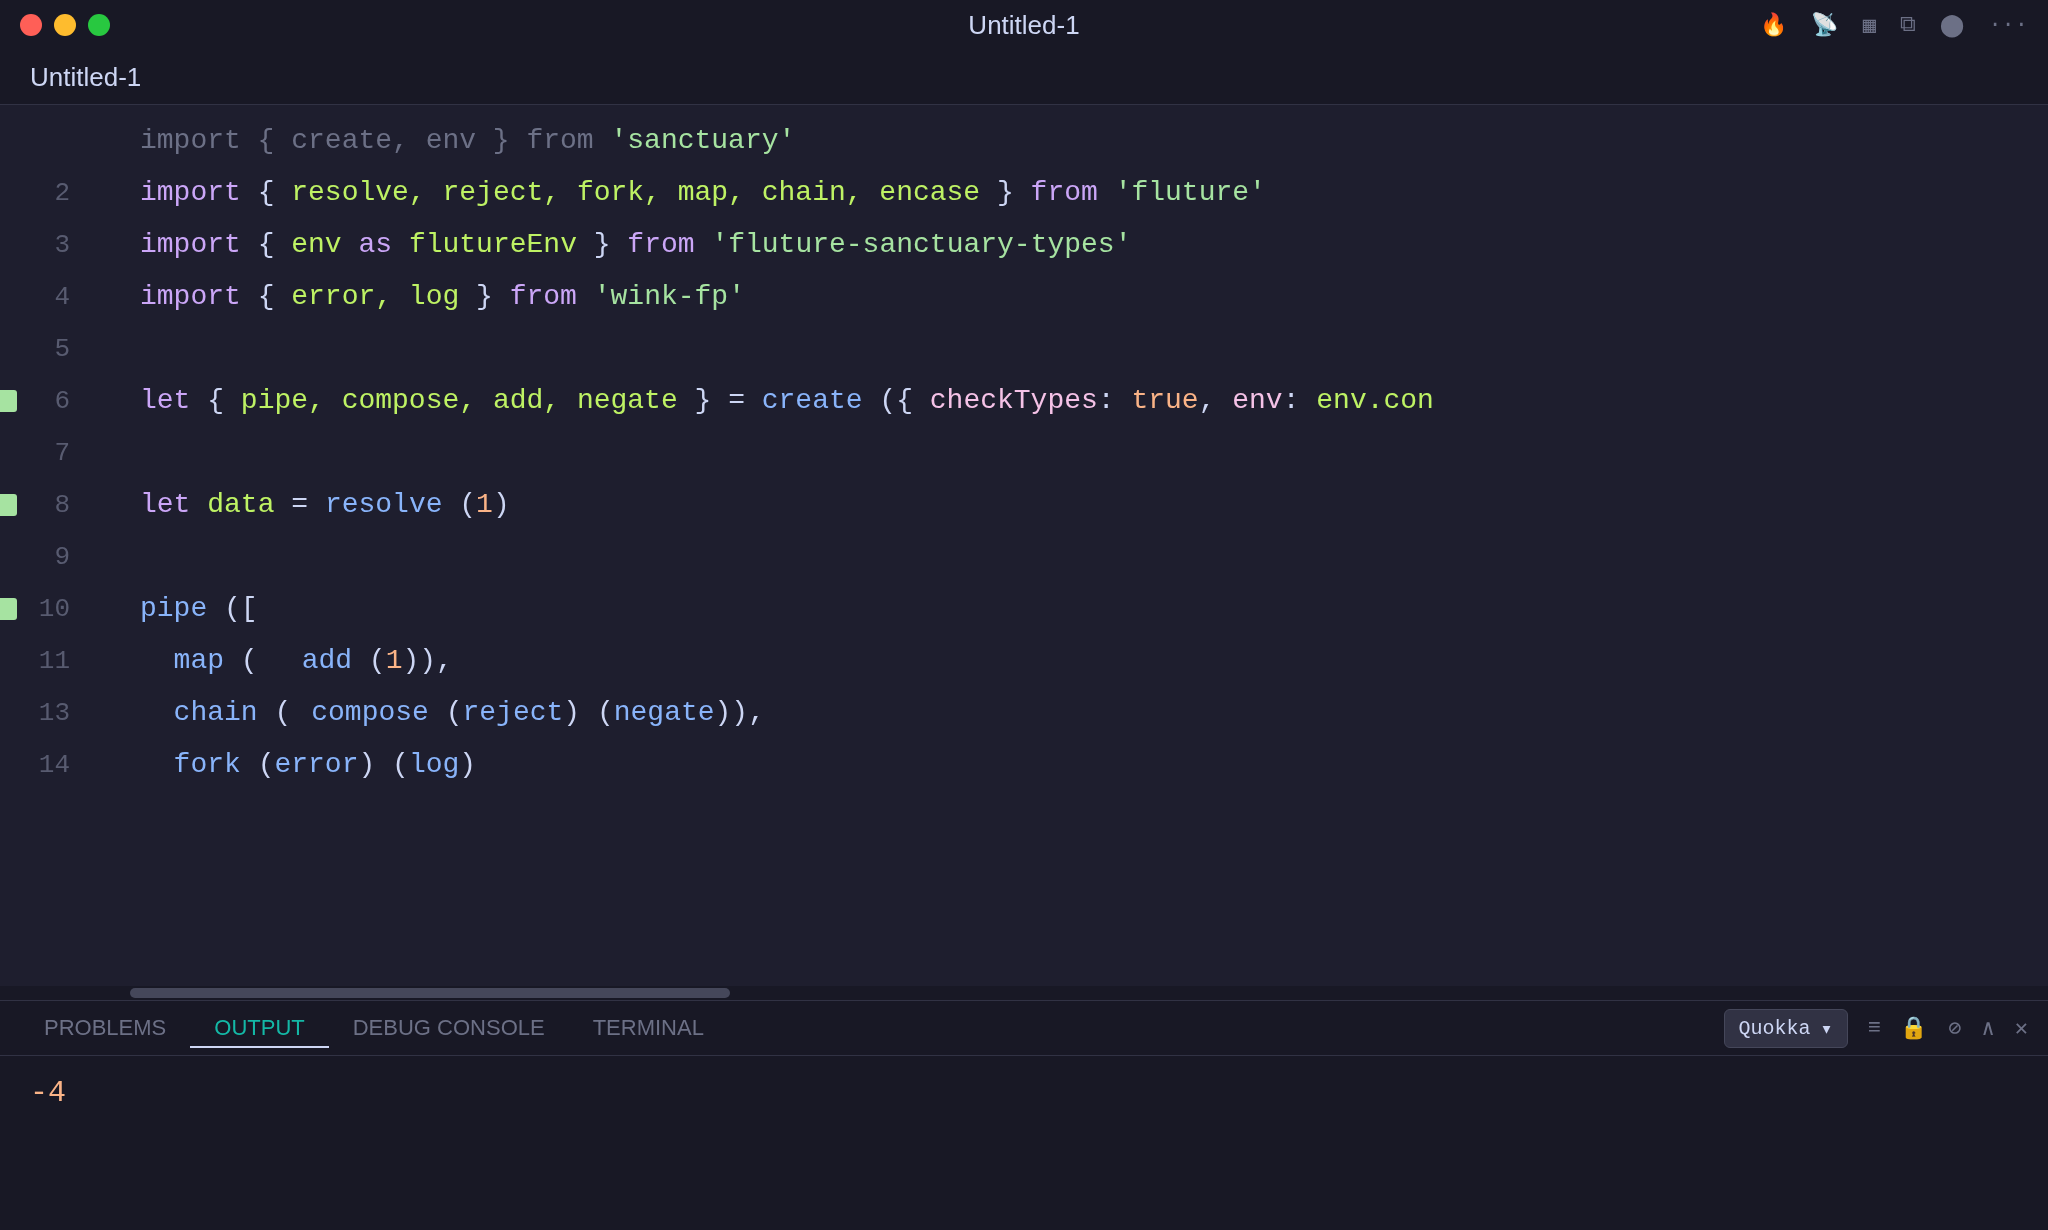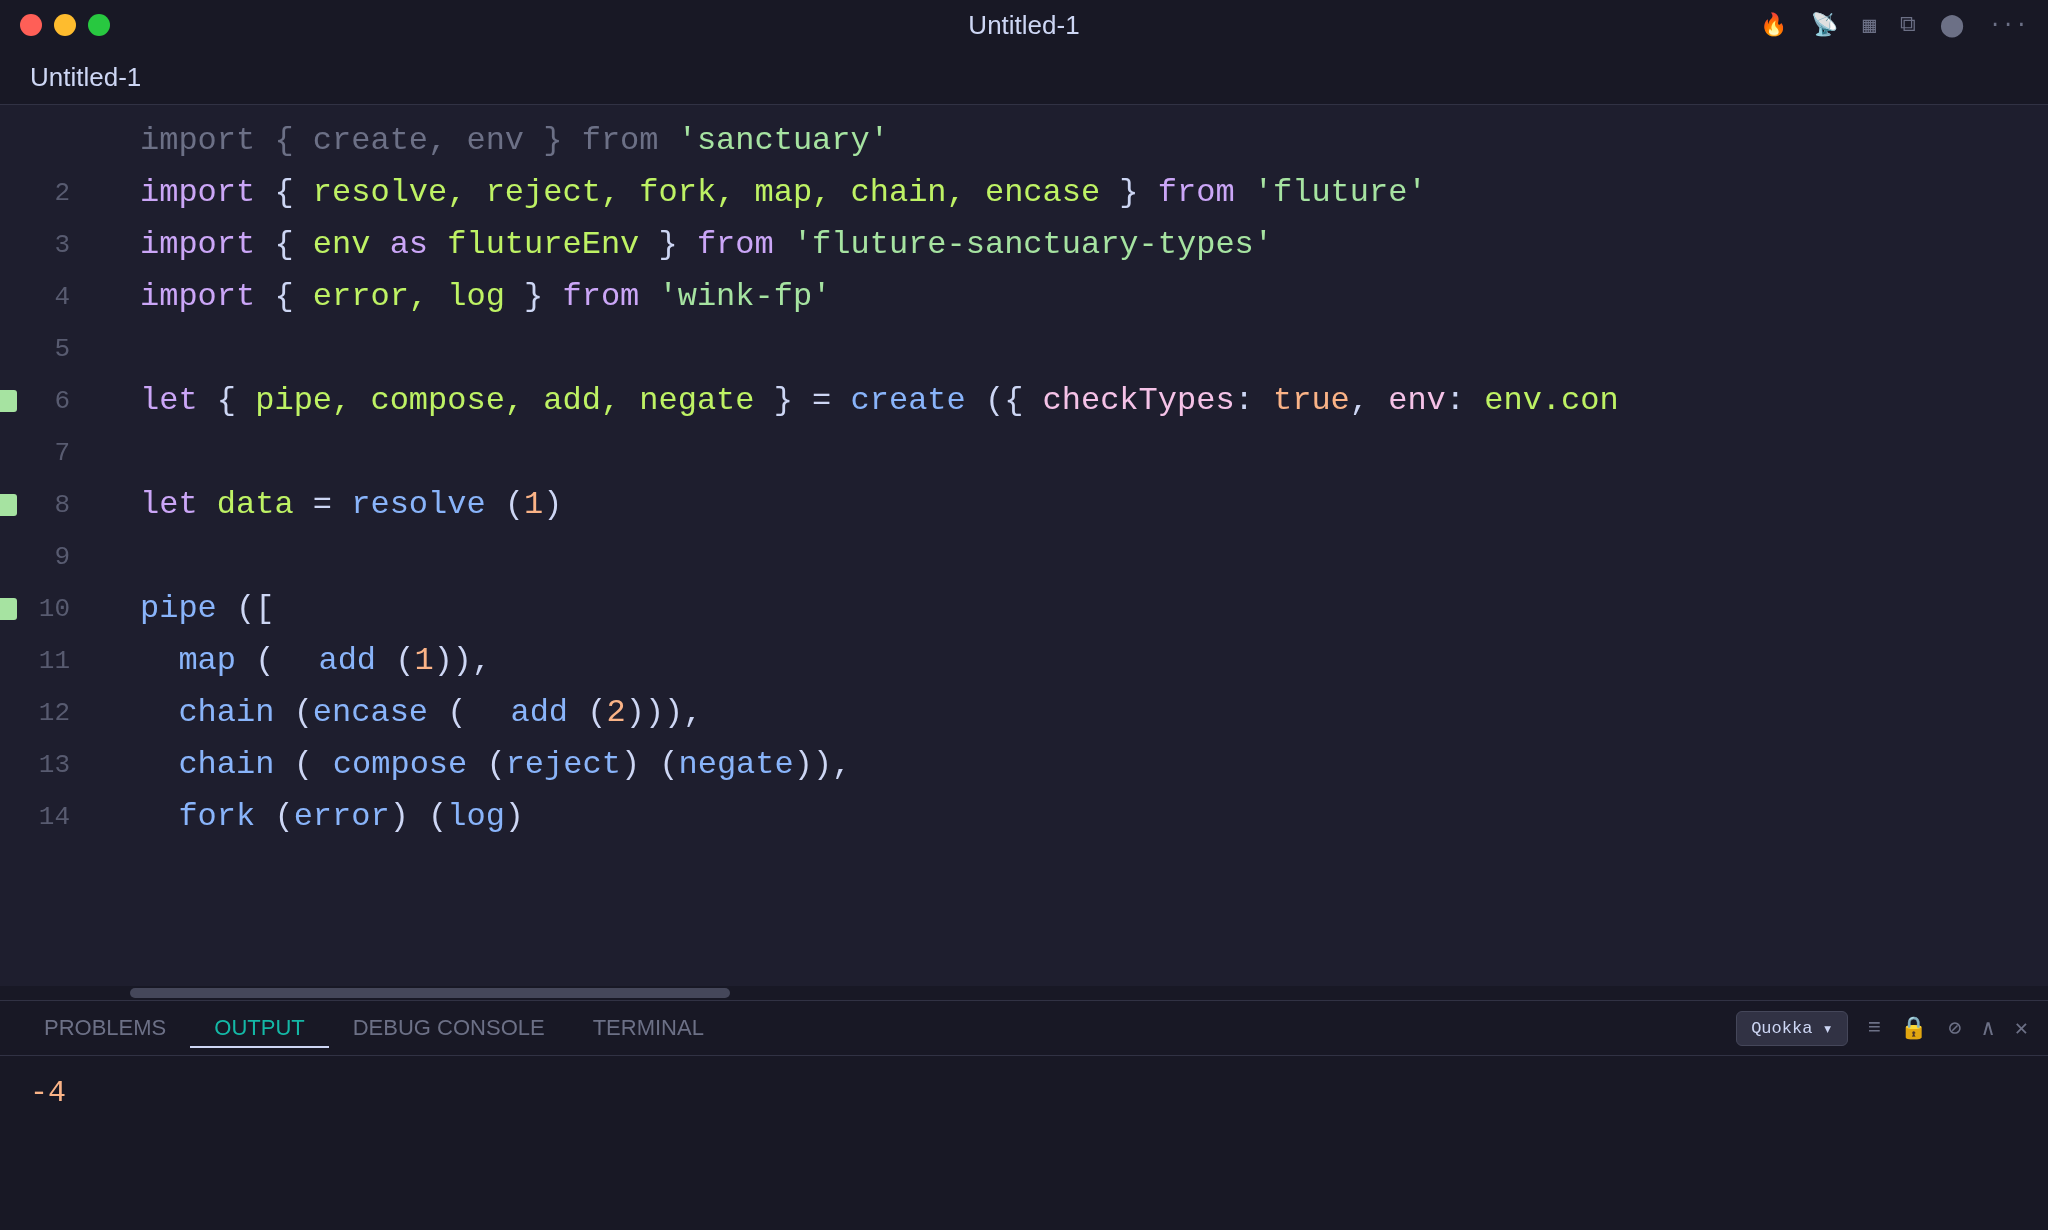--- a/index.html
+++ b/index.html
@@ -113,21 +113,21 @@
       width: 22px;
       height: 22px;
       background: #a6e3a1;
       border-radius: 3px;
       position: absolute;
       left: -5px;
     }
 
     .line-content {
       padding-left: 50px;
-      font-size: 32px;
+      font-size: 28px;
       white-space: pre;
       line-height: 52px;
     }
 
     
     .kw-import { color: #cba6f7; } 
     .kw-let { color: #cba6f7; }
     .kw-from { color: #cba6f7; }
     .kw-as { color: #cba6f7; }
     .kw-true { color: #fab387; } 
@@ -216,21 +216,21 @@
       align-items: center;
       gap: 20px;
     }
 
     .panel-dropdown {
       background: #313244;
       border: 1px solid #45475a;
       border-radius: 6px;
       padding: 6px 14px;
       color: #cdd6f4;
-      font-size: 17px;
+      font-size: 20px;
       display: flex;
       align-items: center;
       gap: 10px;
       cursor: pointer;
     }
 
     .panel-action-icon {
       color: #6c7086;
       font-size: 22px;
       cursor: pointer;
@@ -347,24 +347,20 @@
             10
           </div>
           <div class="line-content"><span class="fn-pipe">pipe</span> ([</div>
         </div>
 
         <div class="code-line">
           <div class="line-gutter">11</div>
           <div class="line-content">  <span class="fn-map">map</span> (<span class="fn-add">add</span> (<span class="num-val">1</span>)),</div>
         </div>
 
-        <div class="code-line">
-          <div class="line-gutter">12</div>
-          <div class="line-content">  <span class="fn-chain">chain</span> (<span class="fn-encase">encase</span> (<span class="fn-add">add</span> (<span class="num-val">2</span>))),</div>
-        </div>
 
         <div class="code-line">
           <div class="line-gutter">13</div>
           <div class="line-content">  <span class="fn-chain">chain</span> (<span class="fn-compose">compose</span> (<span class="fn-reject">reject</span>) (<span class="fn-negate">negate</span>)),</div>
         </div>
 
         <div class="code-line">
           <div class="line-gutter">14</div>
           <div class="line-content">  <span class="fn-fork">fork</span> (<span class="fn-error">error</span>) (<span class="fn-log">log</span>)</div>
         </div>

